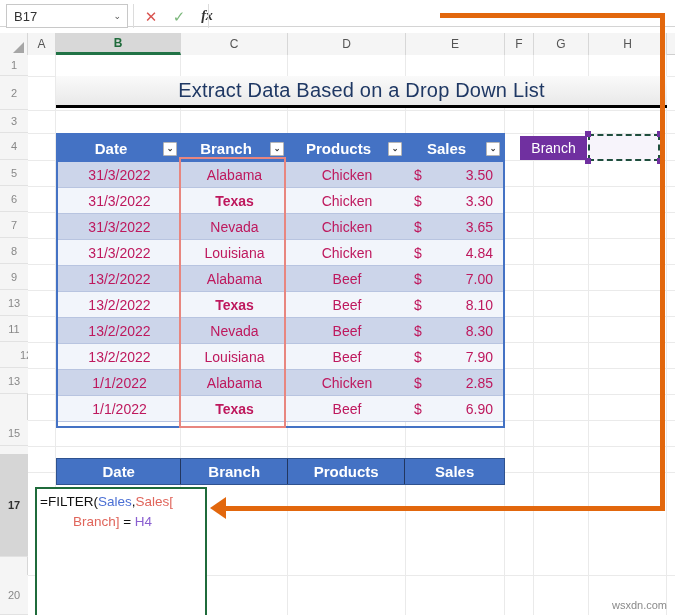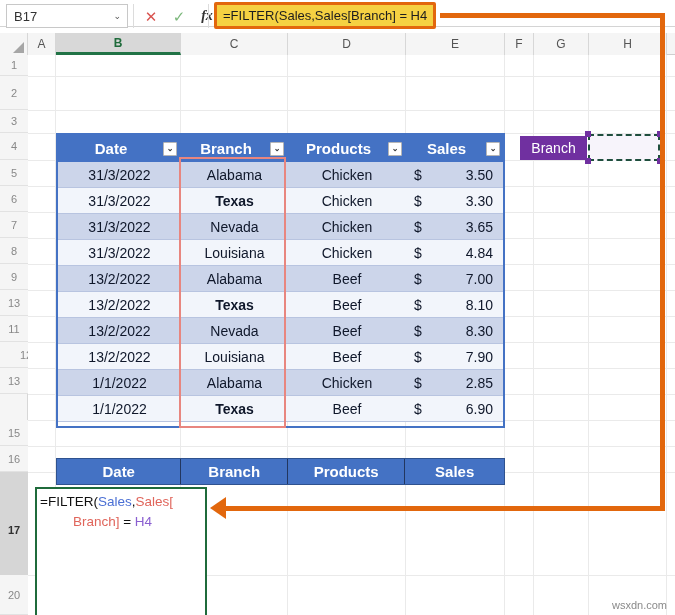--- a/index.html
+++ b/index.html
@@ -229,21 +229,21 @@
     left: 0; height: 26px;
     display: flex;
     align-items: stretch;
   }
   .dt-row.odd  { background: #ccd5ea; }
   .dt-row.even { background: #f2f5fb; }
   .dt-c {
     display: flex;
     align-items: center;
     font-size: 14px;
-    color: #0f172a;
+    color: #be185d;
     font-family: "Liberation Sans", sans-serif;
     border-bottom: 1px solid #b8c4e0;
   }
   .dt-c.c-date { justify-content: center; }
   .dt-c.c-branch { justify-content: center; }
   .dt-c.c-prod { justify-content: center; }
   .dt-c.c-sales {
     justify-content: space-between;
     padding: 0 10px 0 8px;
   }
@@ -347,21 +347,20 @@
       <span class="namebox-text">B17</span>
       <span class="namebox-caret">⌄</span>
     </div>
     <div class="fb-sep" style="left:133px;"></div>
     <div class="fb-icons">
       <span class="fb-ic ic-cancel">✕</span>
       <span class="fb-ic ic-enter">✓</span>
       <span class="fb-ic ic-fx">fx</span>
     </div>
     <div class="fb-sep" style="left:208px;"></div>
-    <div class="formula-input">=FILTER(Sales,Sales[Branch] = H4</div>
   </div>
 
   <div class="colhdr">
     <div class="corner"></div>
     <div class="ch" style="left:28px;  width:28px;">A</div>
     <div class="ch sel" style="left:56px;  width:125px;">B</div>
     <div class="ch" style="left:181px; width:107px;">C</div>
     <div class="ch" style="left:288px; width:118px;">D</div>
     <div class="ch" style="left:406px; width:99px;">E</div>
     <div class="ch" style="left:505px; width:29px;">F</div>
@@ -379,21 +378,21 @@
     <div class="rh" style="top:157px; height:26px;">7</div>
     <div class="rh" style="top:183px; height:26px;">8</div>
     <div class="rh" style="top:209px; height:26px;">9</div>
     <div class="rh" style="top:235px; height:26px;">13</div>
     <div class="rh" style="top:261px; height:26px;">11</div>
     <div class="rh" style="top:287px; height:26px;padding-left:24px;">12</div>
     <div class="rh" style="top:313px; height:26px;">13</div>
     <div class="rh" style="top:339px; height:26px;margin-top:48px;">14</div>
     <div class="rh" style="top:365px; height:26px;">15</div>
     <div class="rh" style="top:391px; height:26px;">16</div>
-    <div class="rh sel" style="top:417px; height:117px;">17</div>
+    <div class="rh sel" style="top:399px; height:103px;">17</div>
     <div class="rh" style="top:520px; height:40px;">20</div>
   </div>
 
   <div class="grid">
 
     <div class="gline-v" style="left:27px;"></div>
     <div class="gline-v" style="left:152px;"></div>
     <div class="gline-v" style="left:259px;"></div>
     <div class="gline-v" style="left:377px;"></div>
     <div class="gline-v" style="left:476px;"></div>
@@ -414,20 +413,21 @@
     <div class="gline-h" style="top:287px;"></div>
     <div class="gline-h" style="top:313px;"></div>
     <div class="gline-h" style="top:339px;"></div>
     <div class="gline-h" style="top:365px;"></div>
     <div class="gline-h" style="top:391px;"></div>
     <div class="gline-h" style="top:417px;"></div>
     <div class="gline-h" style="top:520px;"></div>
 
   </div>
 
+  <div class="title-banner" style="left:56px; top:76px; width:611px; height:32px;">Extract Data Based on a Drop Down List</div>
 
   <div class="dtable" style="left:56px; top:133px; width:449px; height:295px;">
 
     <div class="dt-hdr" style="width:445px;">
       <div class="dt-hc" style="width:123px;">
         <span class="lbl">Date</span>
         <span class="filt-btn">⌄</span>
       </div>
       <div class="dt-hc" style="width:107px;">
         <span class="lbl">Branch</span>

